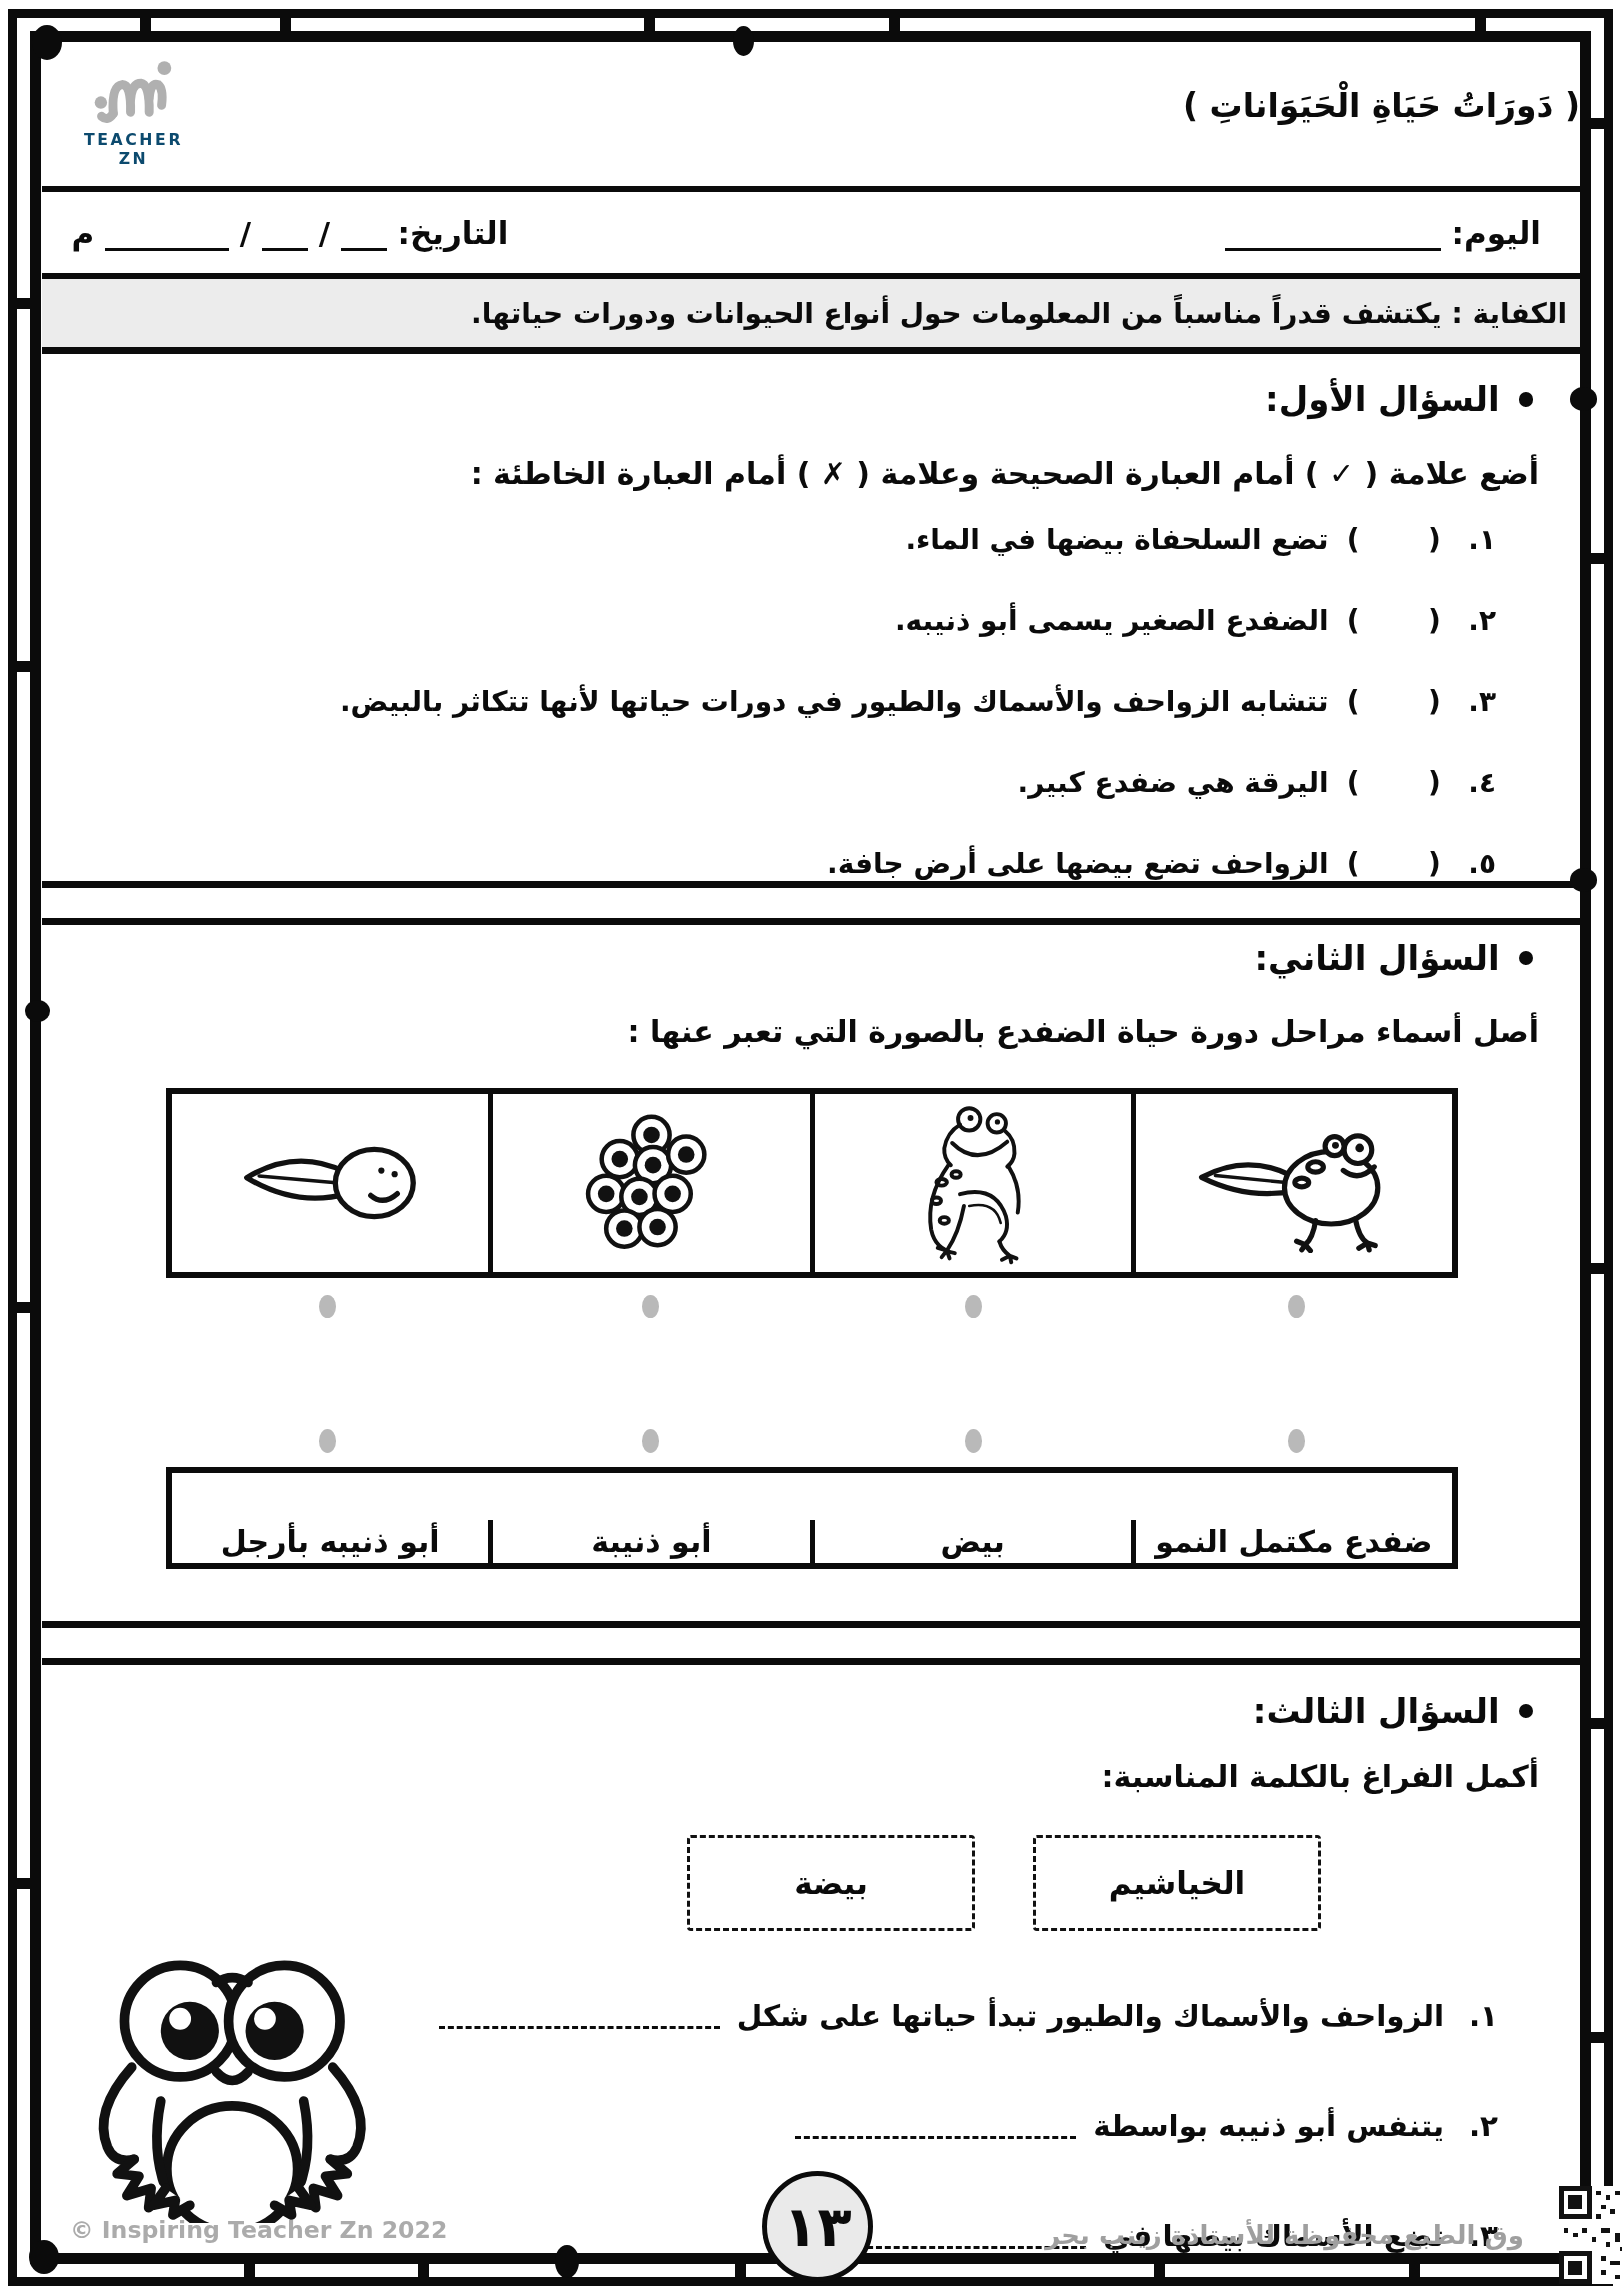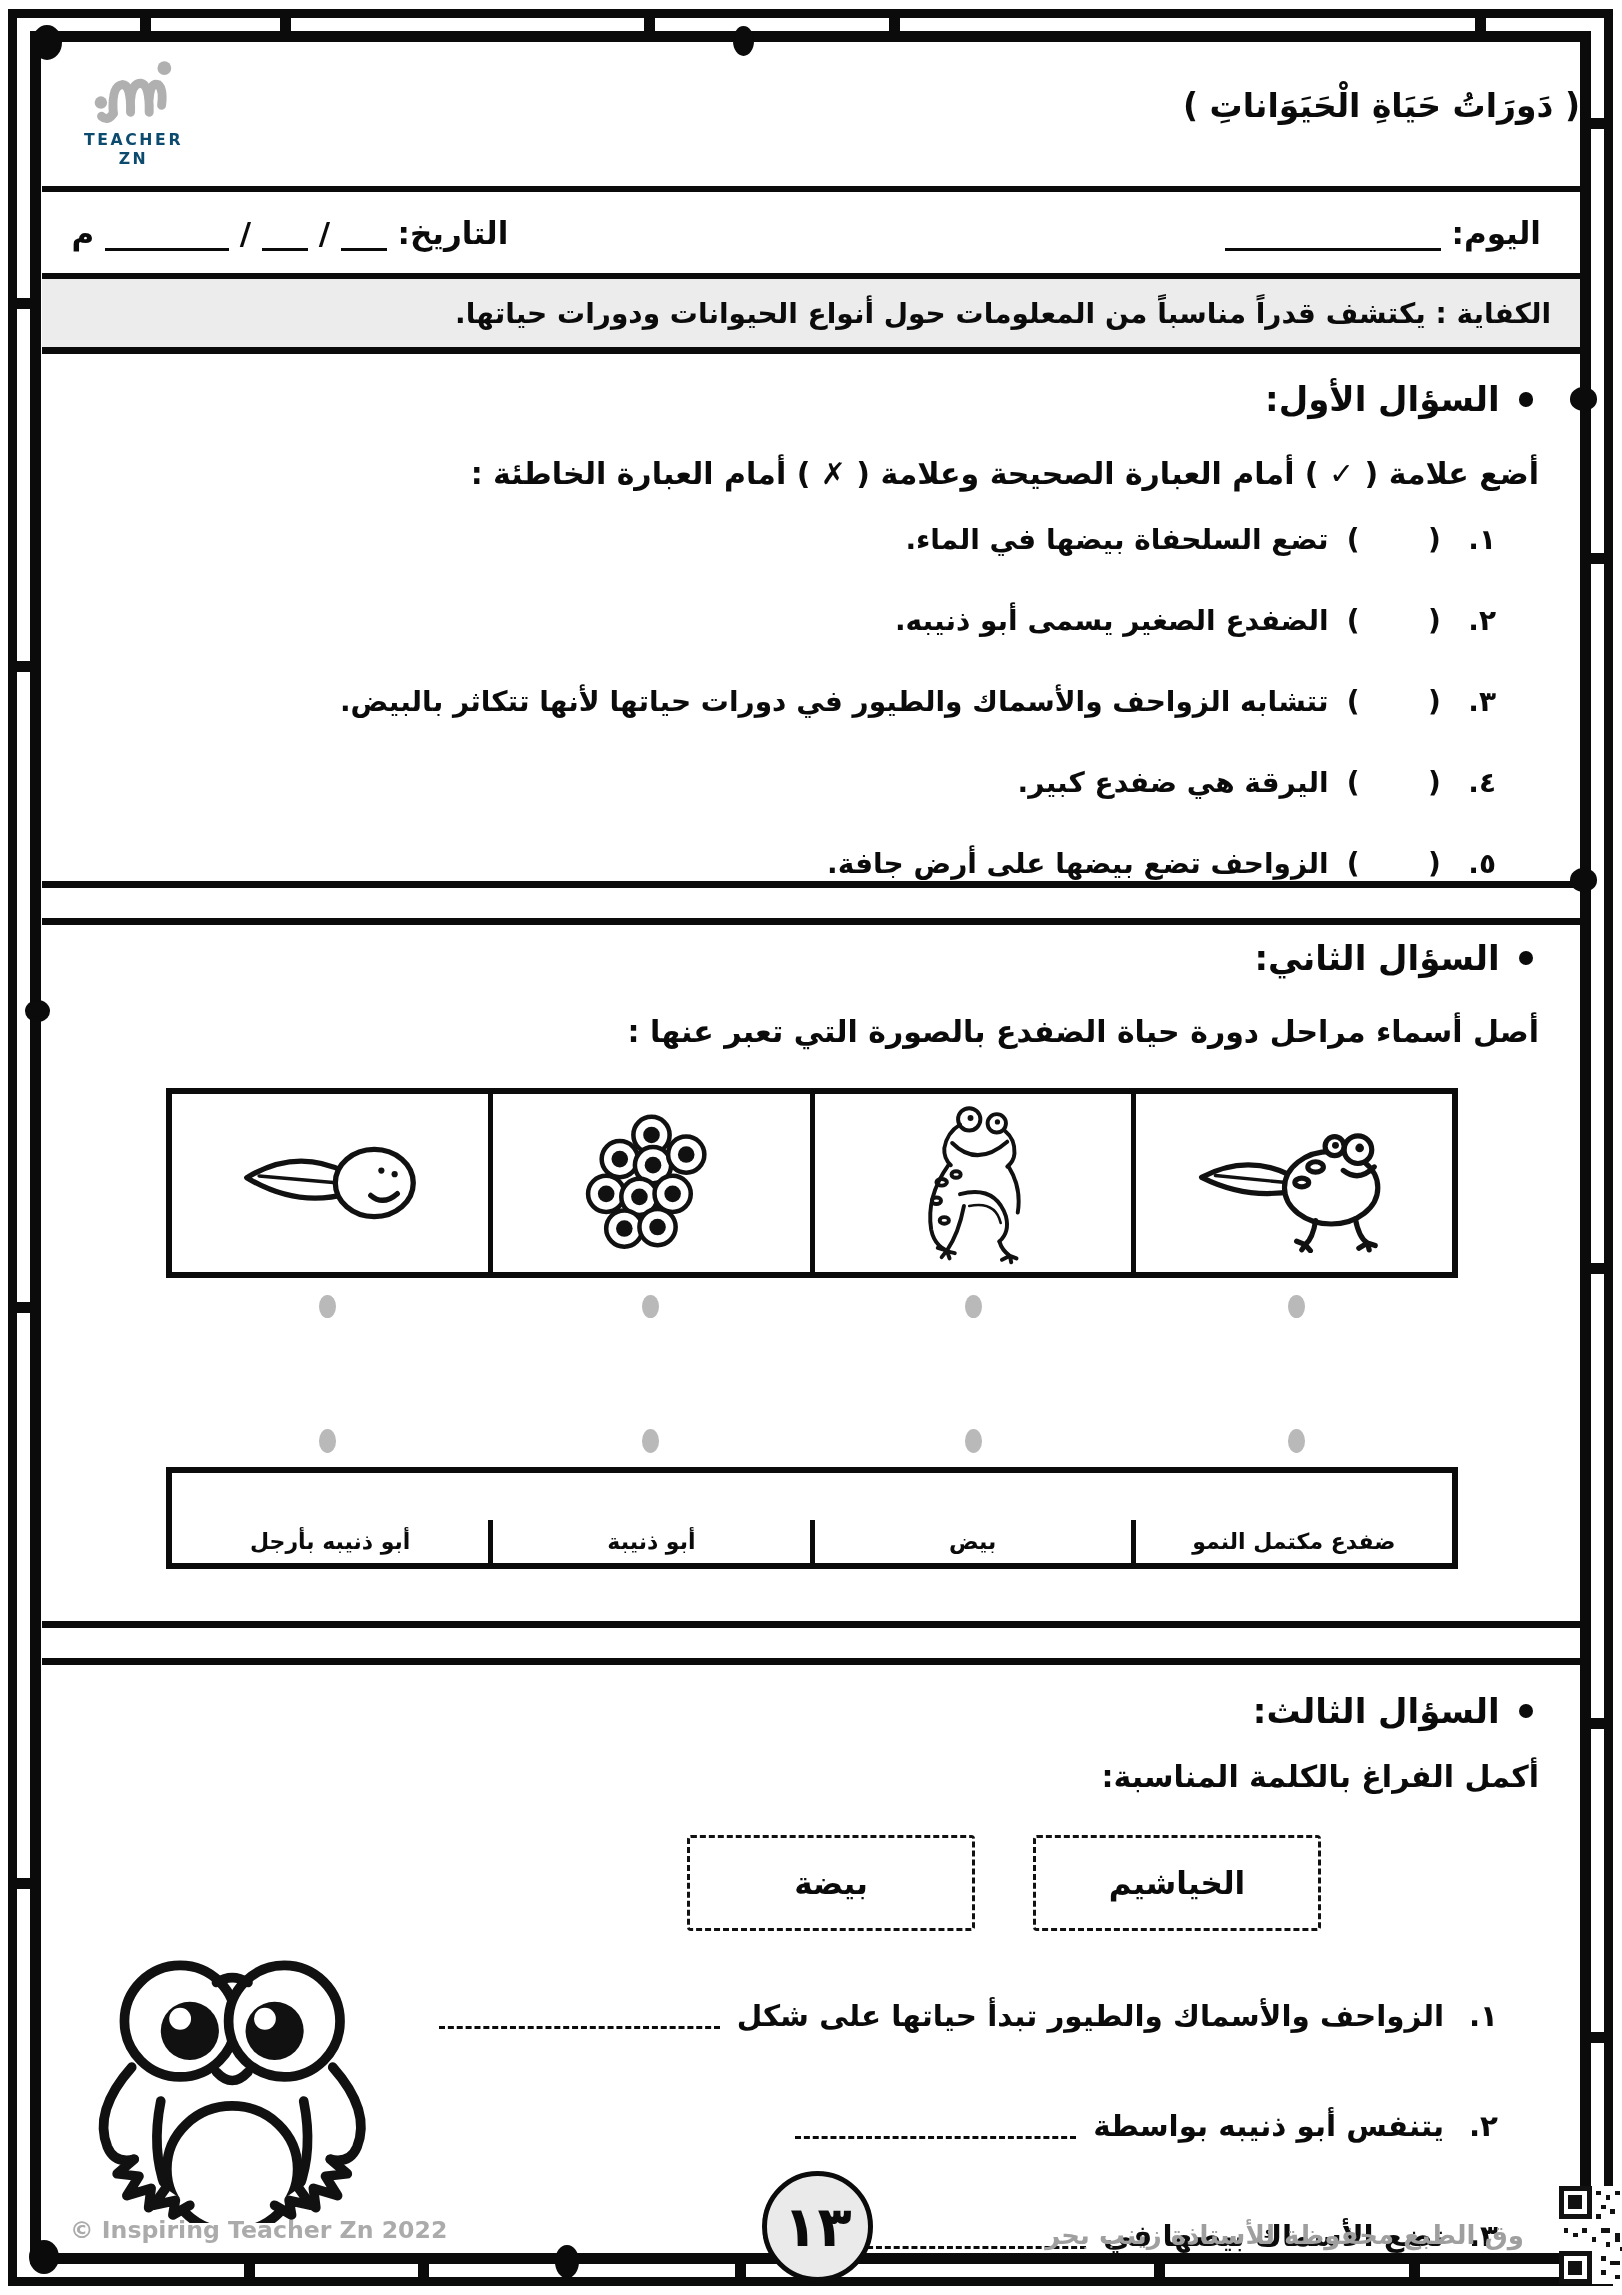--- a/index.html
+++ b/index.html
@@ -15,42 +15,42 @@
   .content{position:absolute;left:43px;top:43px;width:1538px;height:2210px;display:flex;flex-direction:column;box-sizing:border-box;}
   .sec{box-sizing:border-box;}
   .sec-header{height:151px;border-bottom:6.5px solid #0b0b0b;position:relative;}
   .logo{position:absolute;left:26px;top:14.4px;width:131px;text-align:center;}
   .logo-text{font-size:15.7px;font-weight:bold;letter-spacing:2.6px;color:#0c4a6e;margin-top:1.3px;}
   .title{position:absolute;left:0;right:0;top:43px;text-align:right;font-size:33px;font-weight:bold;letter-spacing:0.7px;}
   .sec-date{height:89px;border-bottom:6.5px solid #0b0b0b;display:flex;align-items:center;justify-content:space-between;
             padding:0 39px 0 29.4px;font-size:31px;font-weight:bold;}
   .blank{display:inline-block;border-bottom:3.3px solid #0b0b0b;height:26px;vertical-align:bottom;}
   .sec-comp{height:76px;background:#ececec;border-bottom:7.9px solid #0b0b0b;display:flex;align-items:center;
-            padding-right:29px;font-size:28px;font-weight:bold;}
+            padding-right:13px;font-size:28px;font-weight:bold;}
   .q-head{display:flex;align-items:center;gap:19px;padding-right:47px;font-size:34px;font-weight:bold;height:38px;}
   .bullet{width:14.4px;height:14.4px;background:#0b0b0b;border-radius:50%;flex:0 0 auto;}
   .instruction{padding-right:41px;font-size:30px;font-weight:bold;}
   .sec-q1{height:529px;padding-top:26px;}
   .sec-q1 .instruction{margin-top:38px;}
   .tf-list{margin-top:31px;display:flex;flex-direction:column;gap:46px;padding:0 84px 0 39px;font-size:28px;font-weight:bold;}
   .tf-row{display:flex;gap:18.3px;line-height:1.25;}
   .tf-num{min-width:37px;flex:0 0 auto;}
   .tf-bracket{white-space:pre;flex:0 0 auto;}
   .divider{height:30px;border-top:7.2px solid #0b0b0b;border-bottom:7.2px solid #0b0b0b;}
   .sec-q2{height:707px;padding-top:14px;}
   .sec-q2 .instruction{margin-top:37px;}
   .img-table{margin:39px 122px 0 124px;height:178px;border:6.5px solid #0b0b0b;display:flex;}
   .img-cell{flex:1;display:flex;align-items:center;justify-content:center;overflow:hidden;}
   .img-cell:not(:last-child){border-left:5.2px solid #0b0b0b;}
   .dots-row{display:flex;margin:17px 122px 0 124px;}
   .dots-row.second{margin-top:111px;}
   .dcell{flex:1;display:flex;justify-content:center;}
   .gdot{width:17px;height:23.6px;background:#b9b9b9;border-radius:50%;}
   .label-table{margin:14.4px 122px 0 124px;height:90px;border:6.5px solid #0b0b0b;display:flex;}
-  .label-cell{flex:1;display:flex;align-items:center;justify-content:center;font-size:22px;font-weight:bold;margin-top:47px;}
+  .label-cell{flex:1;display:flex;align-items:center;justify-content:center;font-size:30px;font-weight:bold;margin-top:47px;}
   .label-cell:not(:last-child){border-left:5.2px solid #0b0b0b;}
   .sec-q3{flex:1;padding-top:27.5px;position:relative;}
   .sec-q3 .instruction{margin-top:29px;}
   .bank{display:flex;gap:58px;margin-top:41px;padding-right:259px;}
   .bank-box{width:288px;height:96px;border:3.9px dashed #111;border-radius:3.9px;box-sizing:border-box;
             display:flex;align-items:center;justify-content:center;font-size:31px;font-weight:bold;}
   .fill-list{margin-top:68px;padding-right:82px;display:flex;flex-direction:column;gap:76px;font-size:29.4px;font-weight:bold;}
   .fill-row{display:flex;align-items:baseline;gap:17px;}
   .fill-num{min-width:37px;flex:0 0 auto;}
   .blank-dashed{display:inline-block;width:281px;border-bottom:3.3px dashed #0b0b0b;height:19.6px;align-self:flex-end;margin-bottom:3.9px;}

